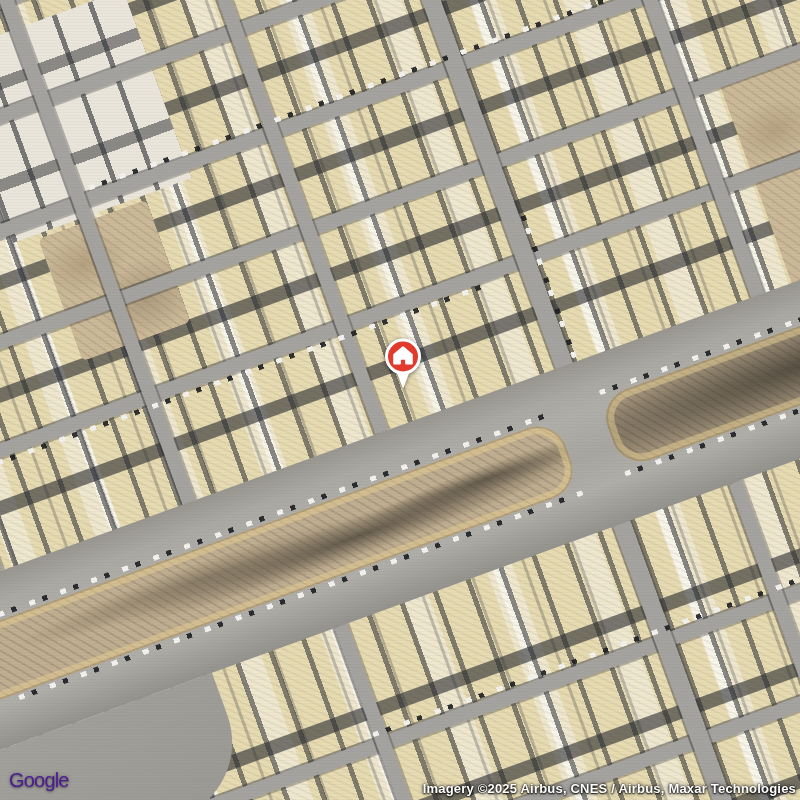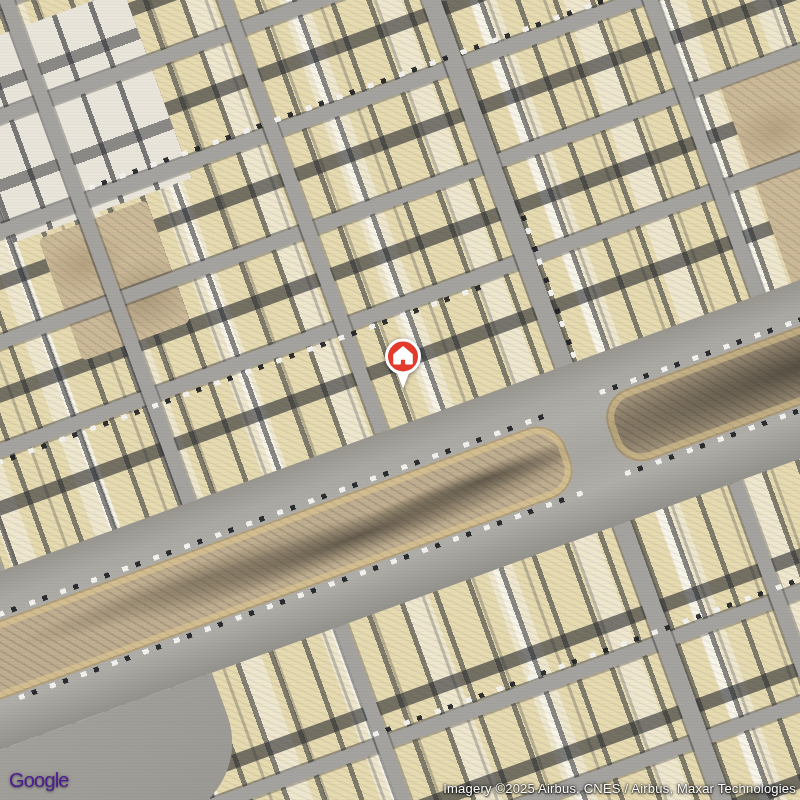--- a/index.html
+++ b/index.html
@@ -66,21 +66,21 @@
        background:repeating-linear-gradient(0deg, rgba(0,0,0,.025) 0 1px, transparent 1px 3px);}
 
   
   .marker{position:absolute;left:380px;top:337px;width:46px;height:56px;}
   .marker svg{filter:drop-shadow(0 1px 2px rgba(0,0,0,.5));}
 
   .google{position:absolute;left:9px;top:769px;color:#4c1d95;
        font-size:20px;font-weight:500;letter-spacing:-.8px;
        text-shadow:0 1px 2px rgba(0,0,0,.4), 0 0 4px rgba(0,0,0,.25);}
   .attrib{position:absolute;right:4px;top:781px;color:#fff;font-size:13px;letter-spacing:.2px;
-       text-shadow:0 0 2px rgba(0,0,0,.9), 0 0 4px rgba(0,0,0,.7), 0 1px 2px rgba(0,0,0,.9);}
+       text-shadow:0 0 2px rgba(0,0,0,.9), 0 0 4px rgba(0,0,0,.7), 0 1px 2px rgba(0,0,0,.9);font-weight:bold;}
 </style>
 </head>
 <body>
 
 <div id="app">
 
   <div id="rot">
 
     <div class="whiteblocks"></div>
 

